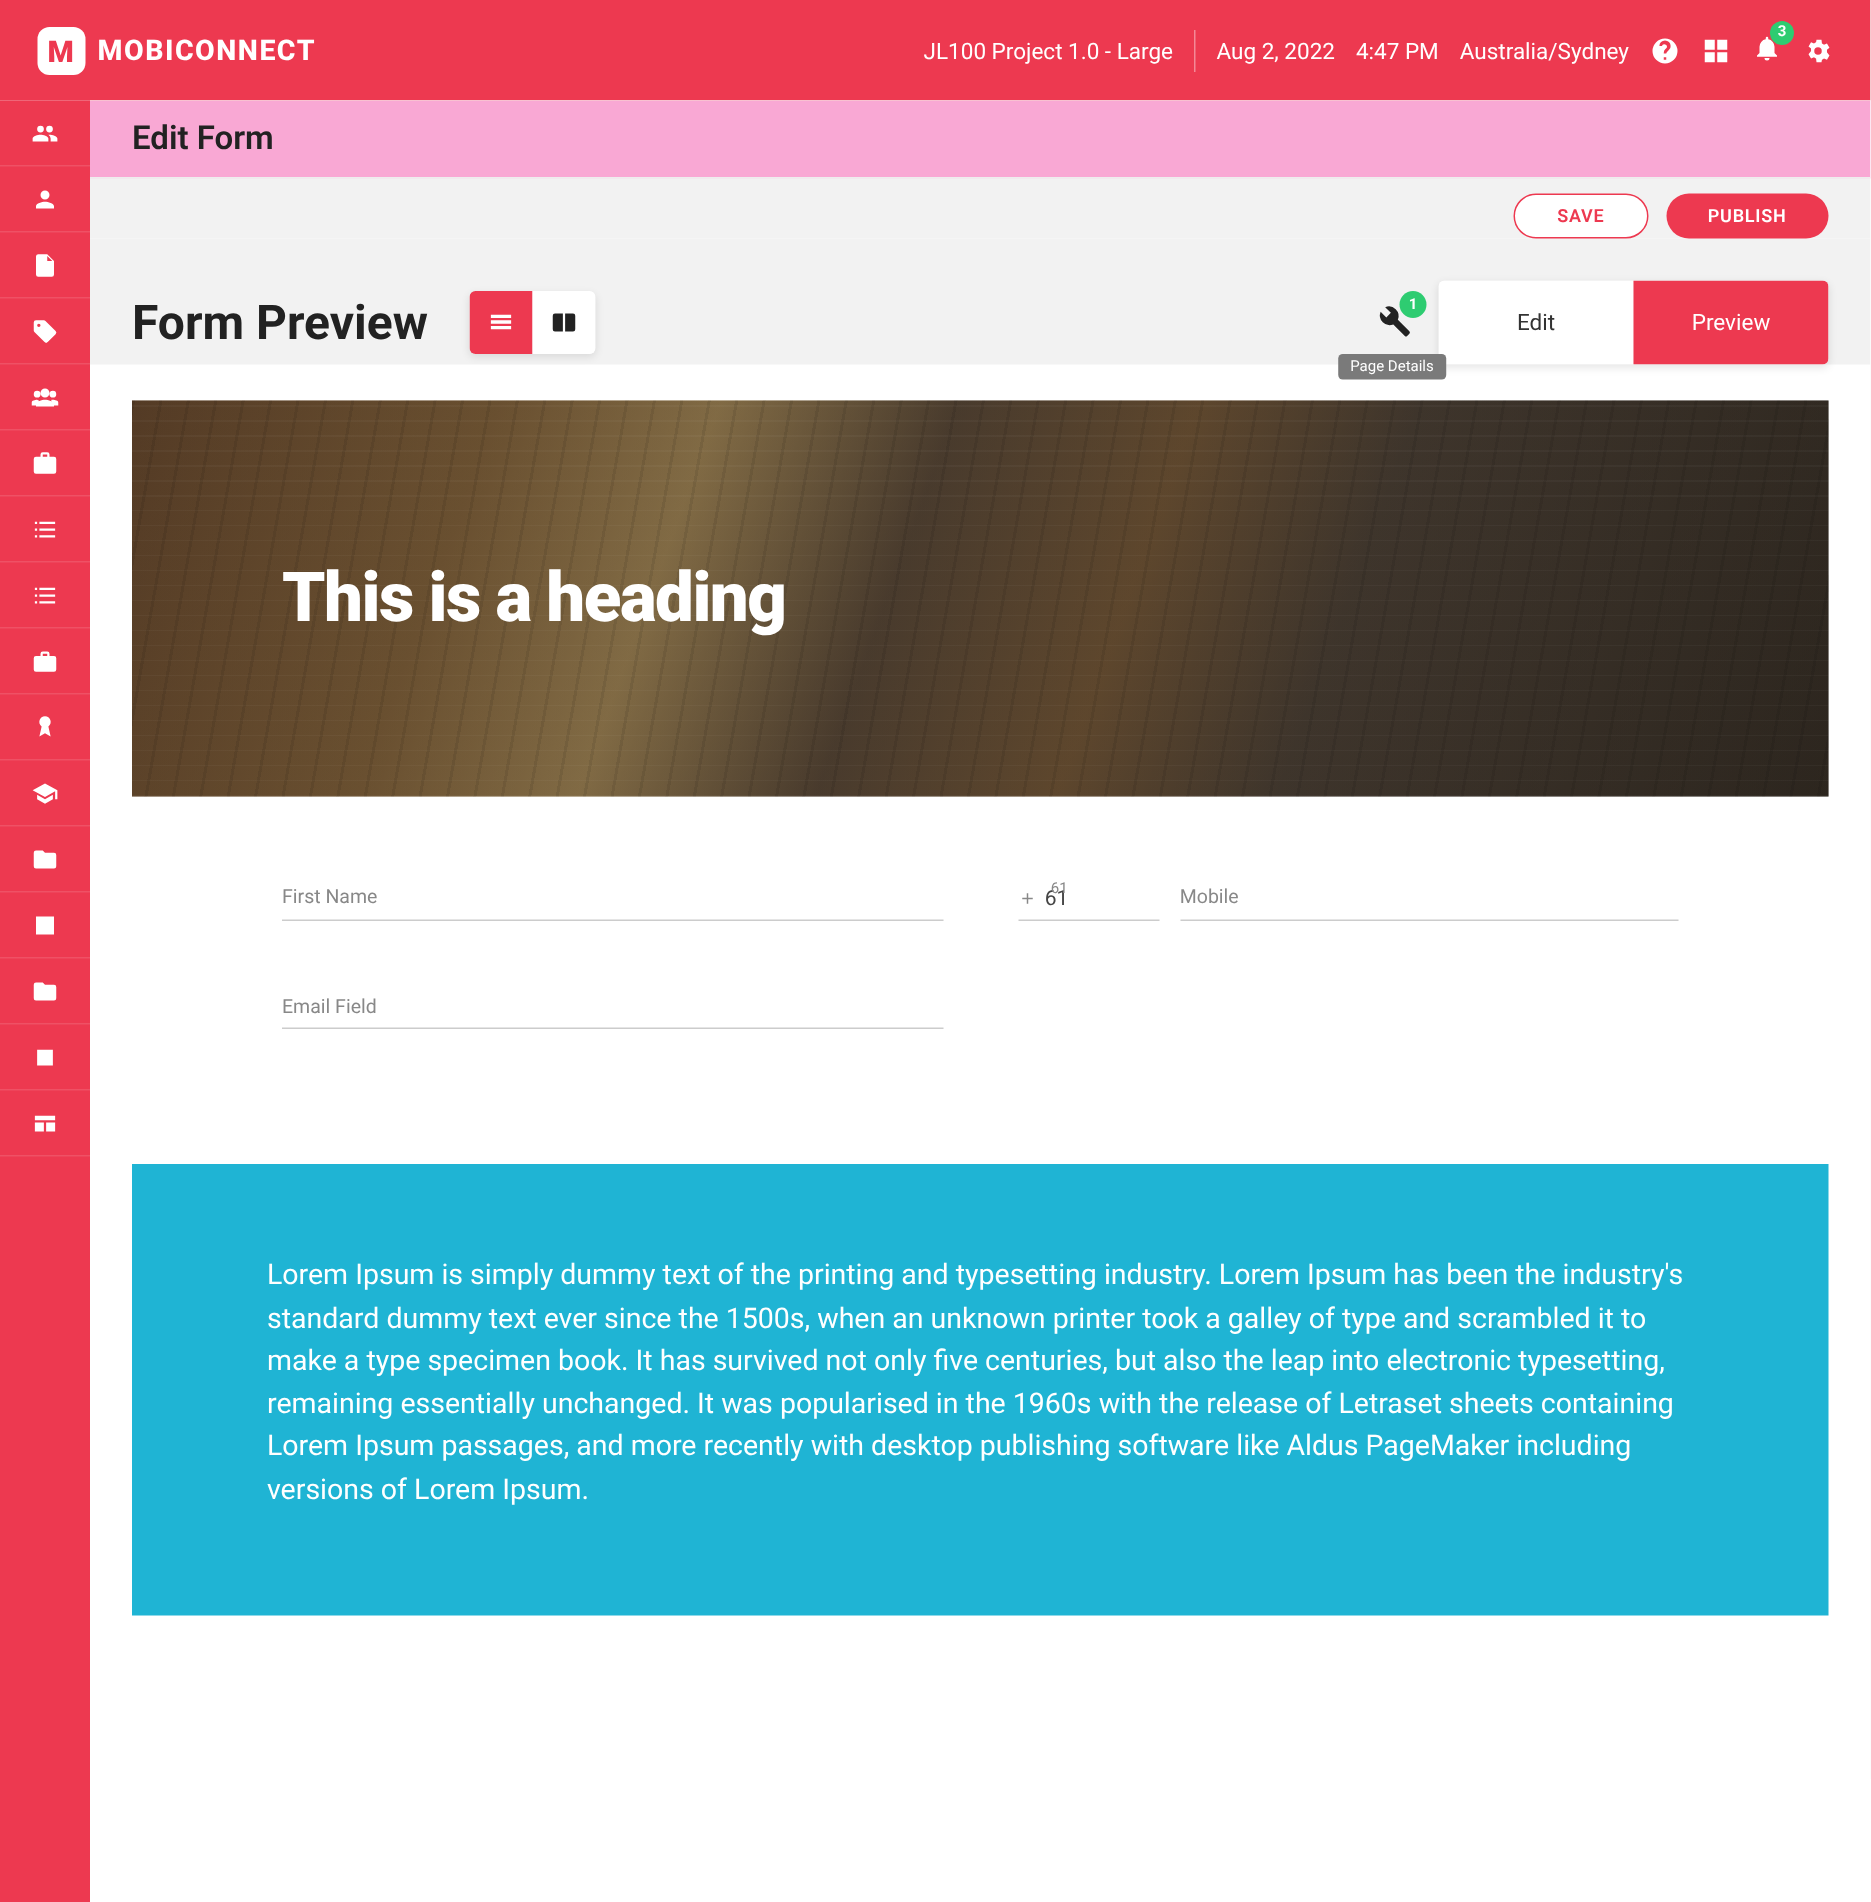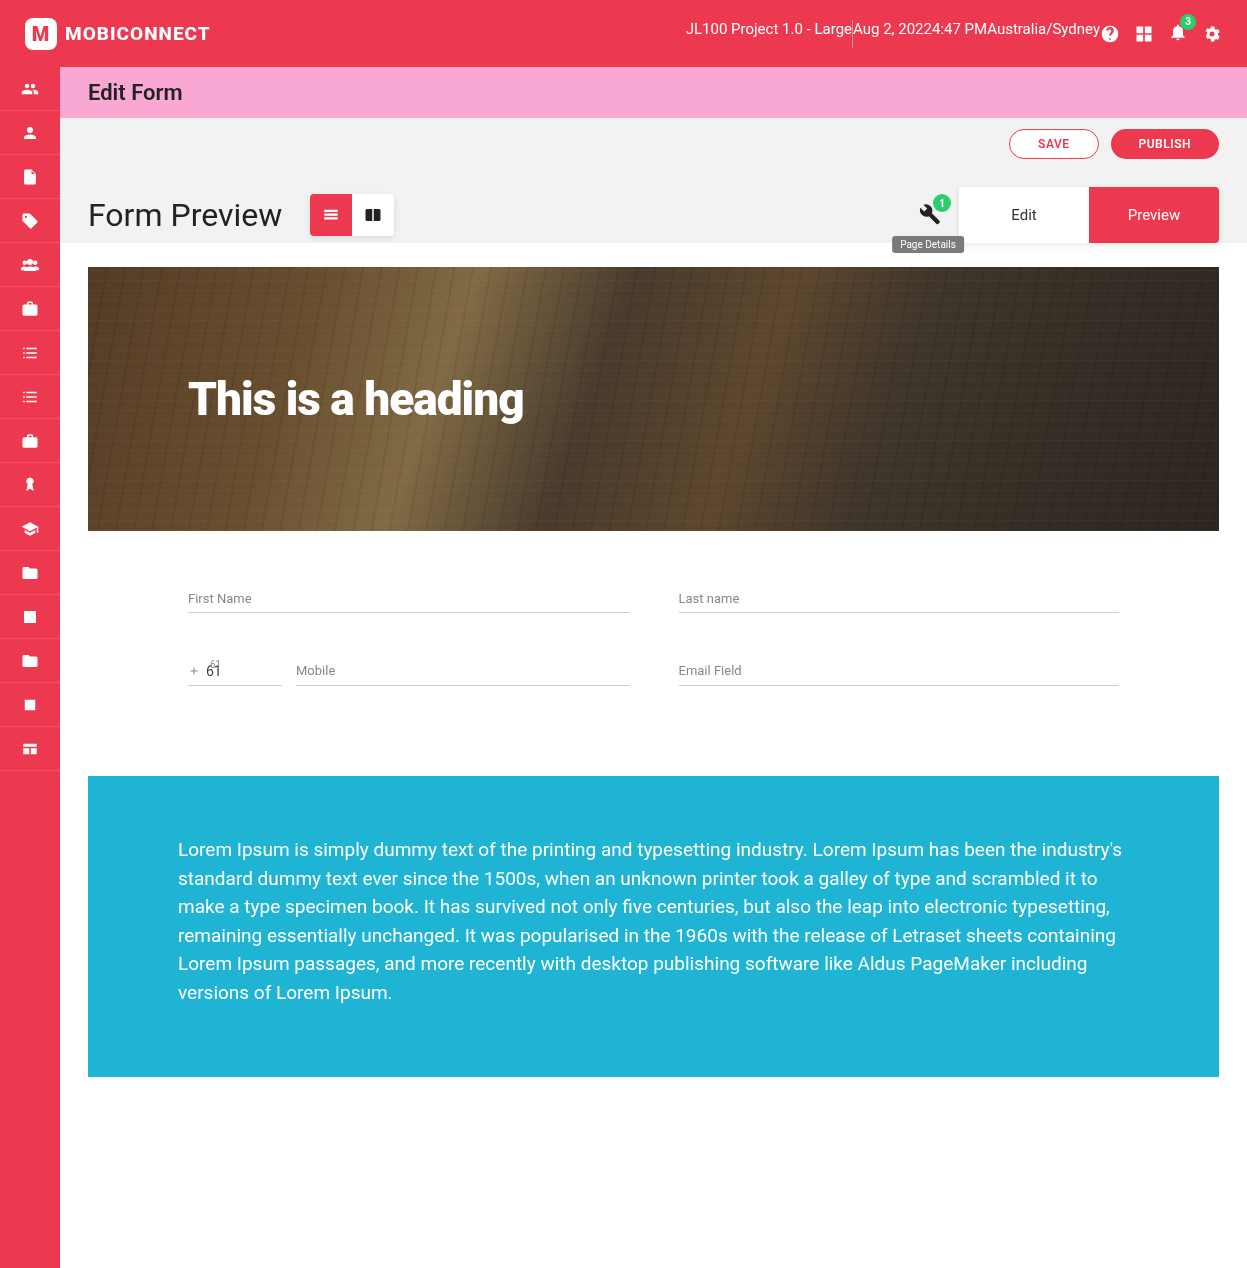--- a/index.html
+++ b/index.html
@@ -1,37 +1,37 @@
 <!DOCTYPE html>
 <html><head>
 <meta charset="utf-8">
 <style>
 *{margin:0;padding:0;box-sizing:border-box;font-family:-apple-system,BlinkMacSystemFont,'Segoe UI',Roboto,sans-serif}
 body{background:#f2f2f2;width:1247px;height:1268px;overflow:hidden}
 .topbar{height:67px;background:#ed3950;display:flex;align-items:center;padding:0 25px;color:#fff}
 .logo{display:flex;align-items:center;gap:8px;font-weight:800;font-size:19px;letter-spacing:1px}
 .logo-badge{width:32px;height:32px;background:#fff;border-radius:8px;display:flex;align-items:center;justify-content:center;color:#ed3950;font-weight:900;font-size:20px}
-.topbar-right{margin-left:auto;display:flex;font-size:15px}
+.topbar-right{margin-left:auto;display:flex;align-items:center;gap:14px;font-size:15px}
 .topbar-divider{width:1px;height:28px;background:rgba(255,255,255,.4)}
 .topbar-icons{display:flex;align-items:center;gap:14px}
 .ticon{width:20px;height:20px;fill:#fff;cursor:pointer}
 .notif-wrap{position:relative}
 .notif-badge{position:absolute;top:-8px;right:-8px;background:#2ecc71;color:#fff;font-size:10px;font-weight:700;min-width:16px;height:16px;border-radius:8px;display:flex;align-items:center;justify-content:center}
 .sidebar{position:absolute;top:67px;left:0;width:60px;bottom:0;background:#ed3950}
 .sidebar-item{height:44px;display:flex;align-items:center;justify-content:center;cursor:pointer;border-bottom:1px solid rgba(255,255,255,.12)}
 .sidebar-item svg{width:18px;height:18px;fill:#fff}
 .main{position:absolute;top:67px;left:60px;right:0;bottom:0;overflow:auto;background:#fff}
 .subheader{height:52px;background:#f9a8d4;display:flex;align-items:center;padding:0 28px;border-bottom:1px solid #eee}
 .subheader-title{font-size:22px;font-weight:600;color:#222}
 .action-row{display:flex;justify-content:flex-end;gap:12px;padding:10px 28px 0;background:#f2f2f2}
 .btn{height:30px;padding:5px 28px;border-radius:16px;font-size:12px;font-weight:600;cursor:pointer;display:flex;align-items:center;letter-spacing:.5px}
 .btn-outline{border:1px solid #ed3950;color:#ed3950;background:#fff}
 .btn-solid{background:#ed3950;color:#fff;border:none}
 .preview-header{display:flex;align-items:center;padding:28px 28px 0;background:#f2f2f2}
-.preview-title{font-size:32px;font-weight:400;color:#222}
+.preview-title{font-size:32px;font-weight:700;color:#222}
 .view-toggle{display:flex;margin-left:28px;box-shadow:0 2px 6px rgba(0,0,0,.1);border-radius:4px;overflow:hidden}
 .view-btn{width:42px;height:42px;display:flex;align-items:center;justify-content:center;cursor:pointer;background:#fff}
 .view-btn.active{background:#ed3950}
 .view-btn svg{width:18px;height:18px;fill:#222}
 .view-btn.active svg{fill:#fff}
 .wrench-wrap{margin-left:auto;position:relative;cursor:pointer}
 .wrench-wrap svg{width:26px;height:26px;fill:#222}
 .wrench-badge{position:absolute;top:-6px;right:-10px;width:18px;height:18px;border-radius:50%;background:#2ecc71;color:#fff;font-size:10px;font-weight:700;display:flex;align-items:center;justify-content:center}
 .tooltip{position:absolute;top:36px;left:50%;transform:translateX(-50%);background:#7a7a7a;color:#fff;font-size:10px;padding:3px 8px;border-radius:3px;white-space:nowrap}
 .mode-tabs{display:flex;margin-left:18px;box-shadow:0 2px 6px rgba(0,0,0,.1);border-radius:4px;overflow:hidden}
@@ -209,23 +209,20 @@
 
   <div class="canvas">
     <div class="hero">
       <div class="hero-title">This is a heading</div>
     </div>
     <div class="form-section">
       <div class="form-grid">
         <div class="field">
           <div class="field-label">First Name</div>
         </div>
-        <div class="field">
-          <div class="field-label">Last name</div>
-        </div>
         <div class="phone-row">
           <div class="cc-field">
             <div class="cc-small">61</div>
             <div class="cc-val">
               <svg viewBox="0 0 24 24">
                   <path d="M11 5h2v14h-2zM5 11h14v2H5z"></path>
                 </svg>
               <span>61</span>
             </div>
           </div>

